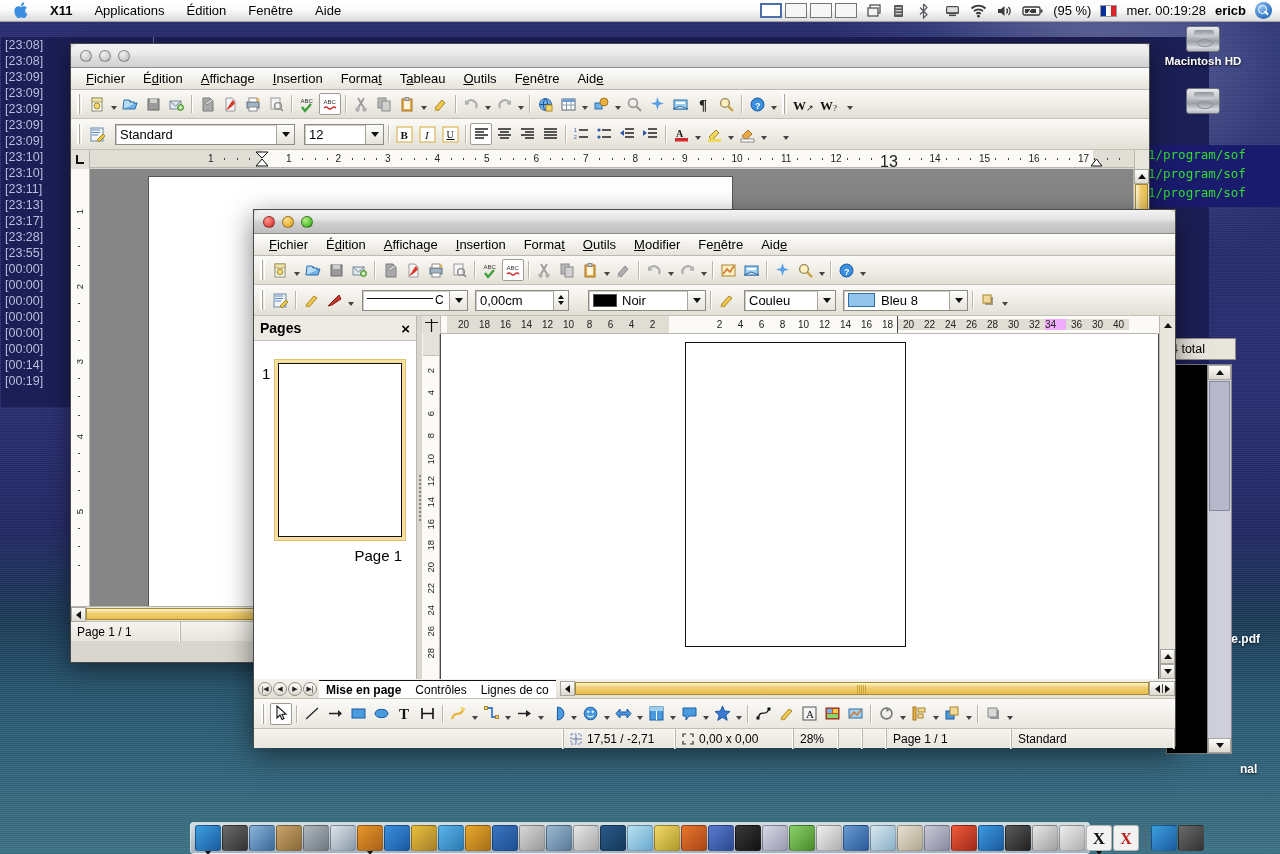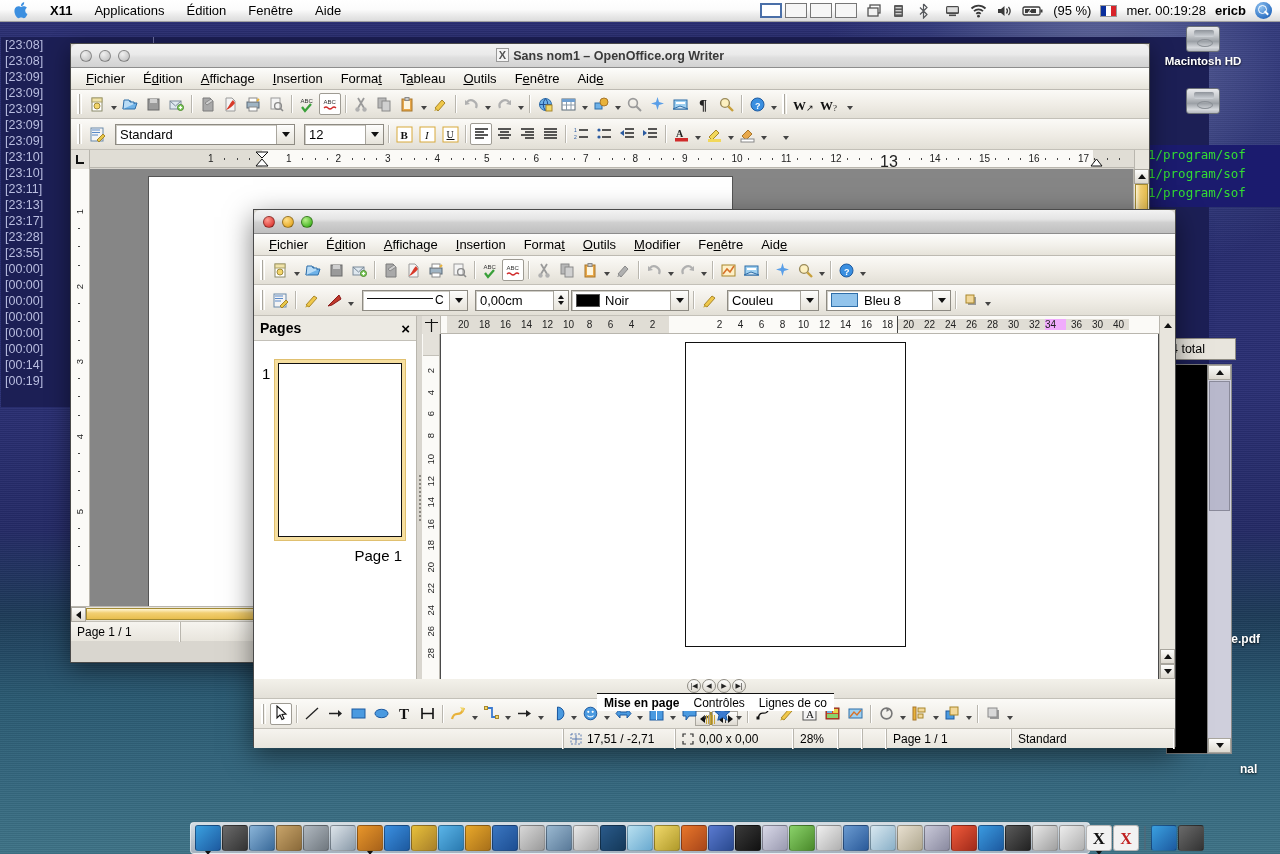--- a/index.html
+++ b/index.html
@@ -210,21 +210,21 @@
   
   #draw { left:253px; top:209px; width:923px; height:538px; z-index:60;
           box-shadow: 0 8px 26px rgba(0,0,0,0.5); }
   .pages-panel { width:163px; background:#eceaE3; border-right:1px solid #b9b6ae; position:relative; }
   .pages-head { height:24px; display:flex; align-items:center; padding:0 6px; font-weight:bold; font-size:14px; }
   .page-thumb { width:124px; height:174px; background:#fff; border:1px solid #111; }
   .page-thumb-sel { padding:3px; background:#f6dfa0; border:1px solid #e0c070; display:inline-block; }
 
   
   .draw-tabrow { height:19px; display:flex; align-items:center;
-                 background:linear-gradient(to bottom,#f3f1ea,#e3e0d8);flex-direction:column; }
+                 background:linear-gradient(to bottom,#f3f1ea,#e3e0d8); }
   .navbtn { width:14px;height:14px;border:1px solid #8e8b83;border-radius:7px;
             background:linear-gradient(to bottom,#fdfdfc,#ddd9d0);
             display:flex;align-items:center;justify-content:center;font-size:7px;color:#222;}
   .dtab { font-size:12px; padding:1px 7px 0; height:18px; display:flex; align-items:center;
           border-top:1px solid #111; position:relative; background:#fff; }
   .dtab.sel { font-weight:bold; }
 
   
   .draw-tools { height:30px; display:flex; align-items:center; gap:1px; padding-left:4px;
                 background:linear-gradient(to bottom,#fbfaf7,#eae7df); border-top:1px solid #c3c0b8; }
@@ -354,23 +354,20 @@
     <div class="spotlight"></div>
   </div>
 </div>
 
 <div class="xwin" id="writer">
   <div class="title-aqua inactive">
     <div class="traffic">
       <div class="tl grey"></div>
       <div class="tl grey"></div>
       <div class="tl grey"></div>
-    </div>
-    <div class="win-title">
-      <span class="xlogo">X</span><span>Sans nom1 – OpenOffice.org Writer</span>
     </div>
   </div>
 
   <div class="oo-menubar">
     <div class="oo-menu"><u>F</u><span>ichier</span></div>
     <div class="oo-menu">É<u>d</u>ition</div>
     <div class="oo-menu"><u>A</u>ffichage</div>
     <div class="oo-menu"><u>I</u>nsertion</div>
     <div class="oo-menu">Forma<u>t</u></div>
     <div class="oo-menu">T<u>a</u>bleau</div>
@@ -1174,21 +1171,21 @@
       <span style="margin-left:2px;font-size:12px">C</span>
       <span class="oo-dd"></span>
     </div>
     <div class="oo-field" style="width:94px; margin-left:6px;">
       <span>0,00cm</span>
       <span class="spin">
           <i class="up"></i>
           <i class="dn"></i>
         </span>
     </div>
-    <div class="oo-field" style="width:118px; margin-left:1px;">
+    <div class="oo-field" style="width:118px; margin-left:18px;">
       <span style="width:24px;height:13px;background:#000;border:1px solid #555;display:inline-block;margin-right:5px"></span>
       <span>Noir</span>
       <span class="oo-dd"></span>
     </div>
     <div class="tb-sep"></div>
     <div class="tb-btn">
       <svg class="ic" viewBox="0 0 17 17">
           <path d="M3 13 l8-9 3 2 -8 9z" fill="#f0c84a" stroke="#a8862a"></path>
           <path d="M2 15.5 l2-3 2 2z" fill="#c9a83a"></path>
         </svg>

